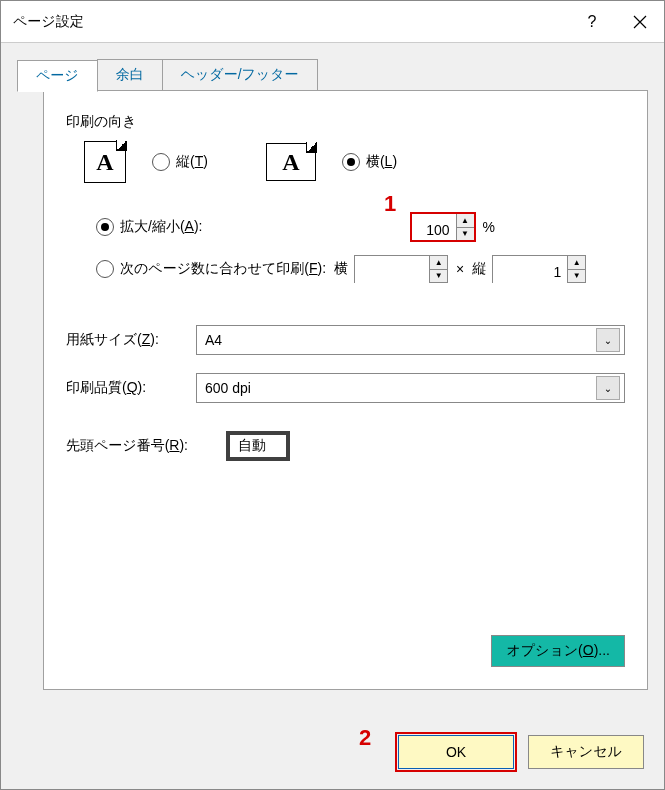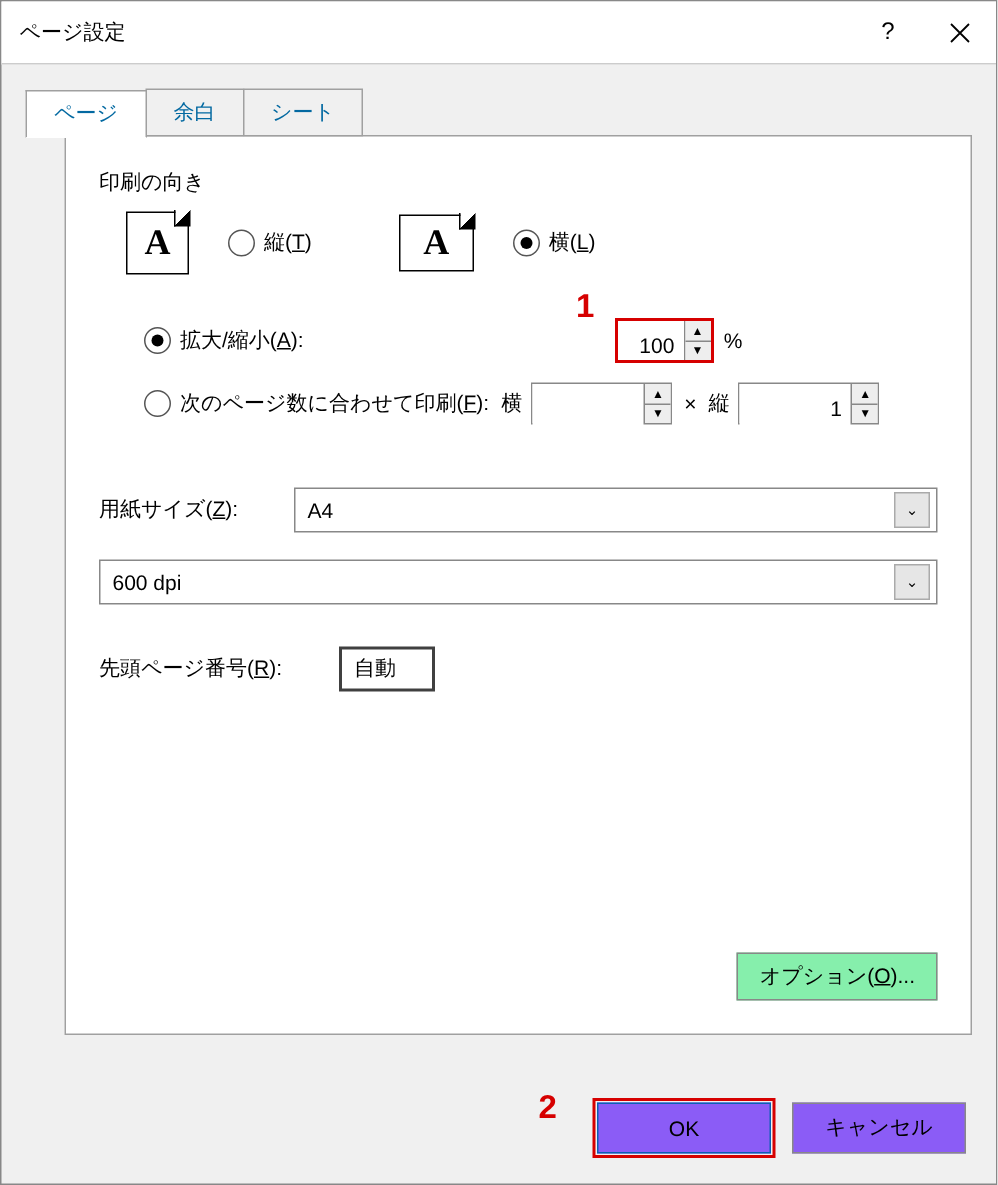--- a/index.html
+++ b/index.html
@@ -204,50 +204,50 @@
   .dd .arrow {
     width: 24px; height: 24px;
     background: #e6e6e6;
     border: 1px solid #aaa;
     display: flex;
     align-items: center;
     justify-content: center;
     font-size: 10px;
   }
   .sm-input {
-    border: 2px solid #404040;
+    border: 4px solid #404040;
     padding: 4px 8px;
     width: 64px;
     background: #fff;
     font-size: 14px;
     height: 30px;
     display:flex;align-items:center;
   }
   .options-btn {
     position: absolute;
     right: 22px;
     bottom: 22px;
     border: 1px solid #888;
-    background: #86efac;
+    background: #14b8a6;
     padding: 6px 14px;
     font-size: 14px;
   }
   
   .footer {
     padding: 14px 20px 20px 20px;
     display: flex;
     justify-content: flex-end;
     gap: 14px;
     position: relative;
   }
   .footer .btn {
     width: 116px;
     height: 34px;
     border: 1px solid #888;
-    background: #8b5cf6;
+    background: #fef9c3;
     display: flex;
     align-items: center;
     justify-content: center;
     font-size: 14px;
   }
   .footer .btn.ok {
     border: 1px solid #0a60b4;
     outline: 2px solid #d60000;
     outline-offset: 1px;
   }
@@ -271,21 +271,21 @@
       <svg width="14" height="14" viewBox="0 0 14 14">
           <path d="M1 1 L13 13 M13 1 L1 13" stroke="#000" stroke-width="1.2"></path>
         </svg>
     </div>
   </div>
 
   <div class="content">
     <div class="tabs">
       <div class="tab active">ページ</div>
       <div class="tab">余白</div>
-      <div class="tab">シート</div>
+      <div class="tab">ヘッダー/フッター</div>
     </div>
     <div class="tabpanel">
 
       <div class="grp-label">印刷の向き</div>
       <div class="orient-row">
         <div class="orient-icon">
           <div class="fold"></div>
             <div class="letter">A</div>
         </div>
         <label class="radio-lab">
@@ -349,20 +349,21 @@
       <div style="height:28px"></div>
 
       <div class="row">
         <div class="lbl"><span>用紙サイズ(</span><u>Z</u><span>):</span></div>
         <div class="dd">
           <span>A4</span>
           <span class="arrow">⌄</span>
         </div>
       </div>
       <div class="row">
+        <div class="lbl"><span>印刷品質(</span><u>Q</u><span>):</span></div>
         <div class="dd">
           <span>600 dpi</span>
           <span class="arrow">⌄</span>
         </div>
       </div>
 
       <div style="height:10px"></div>
 
       <div class="row">
         <div class="lbl" style="width:160px"><span>先頭ページ番号(</span><u>R</u><span>):</span></div>

